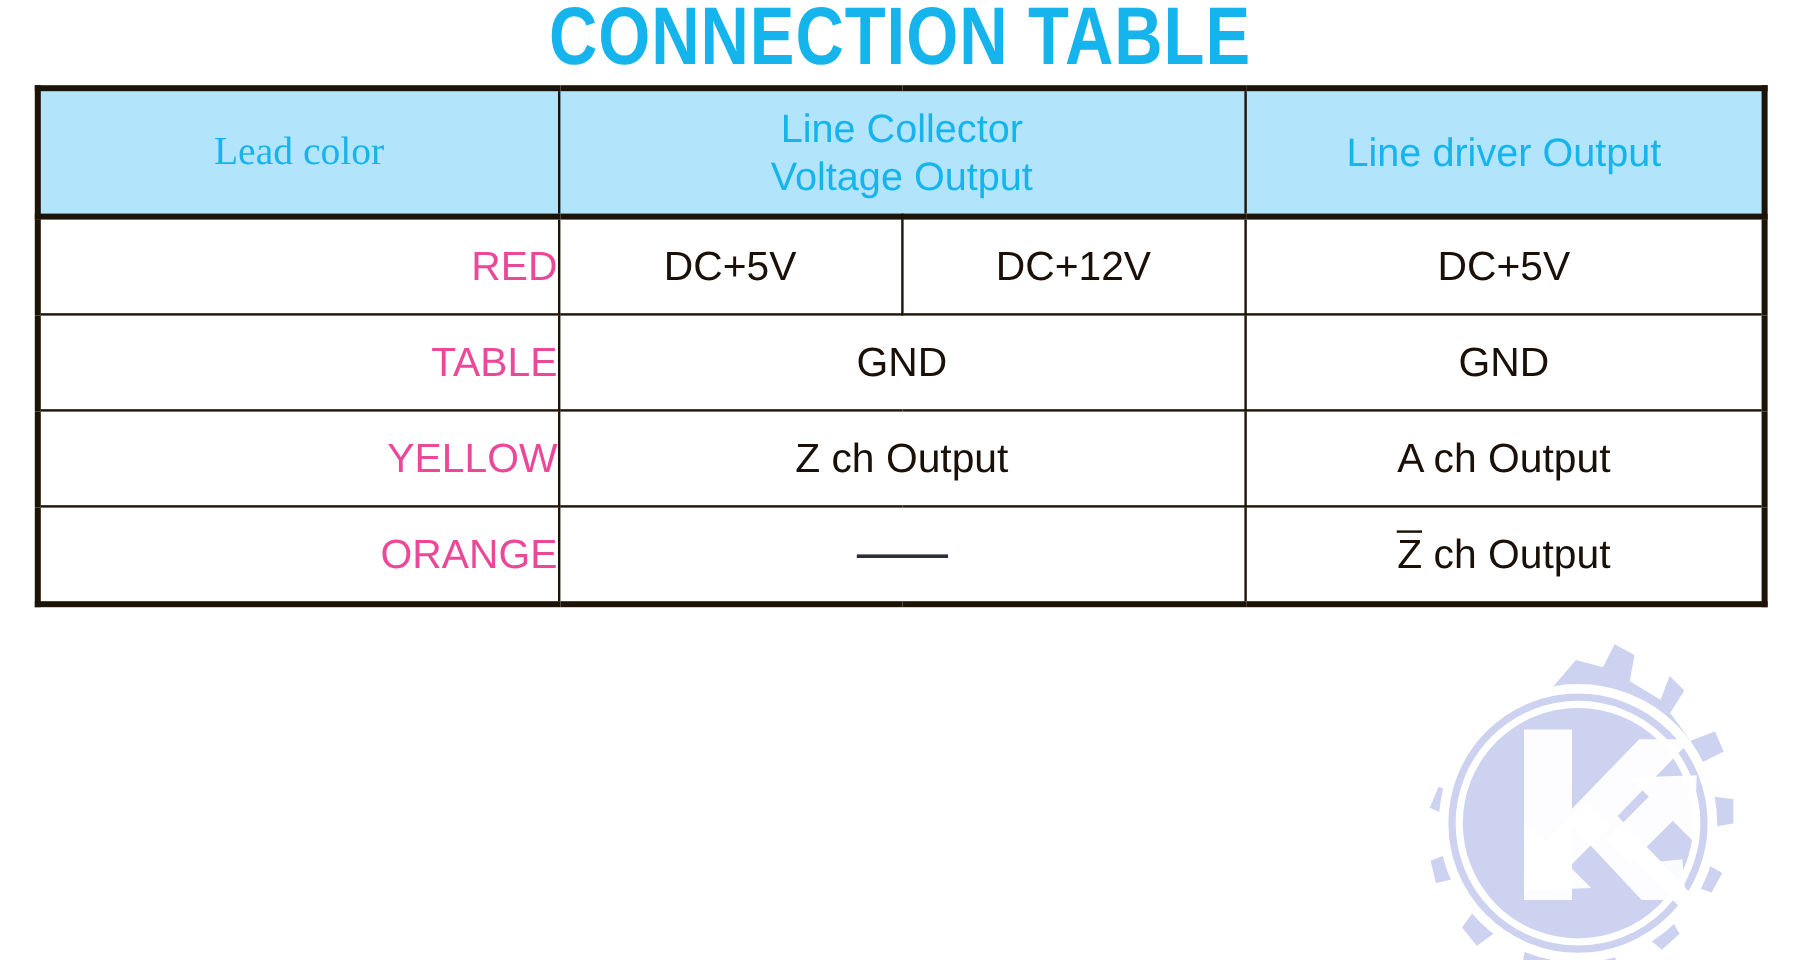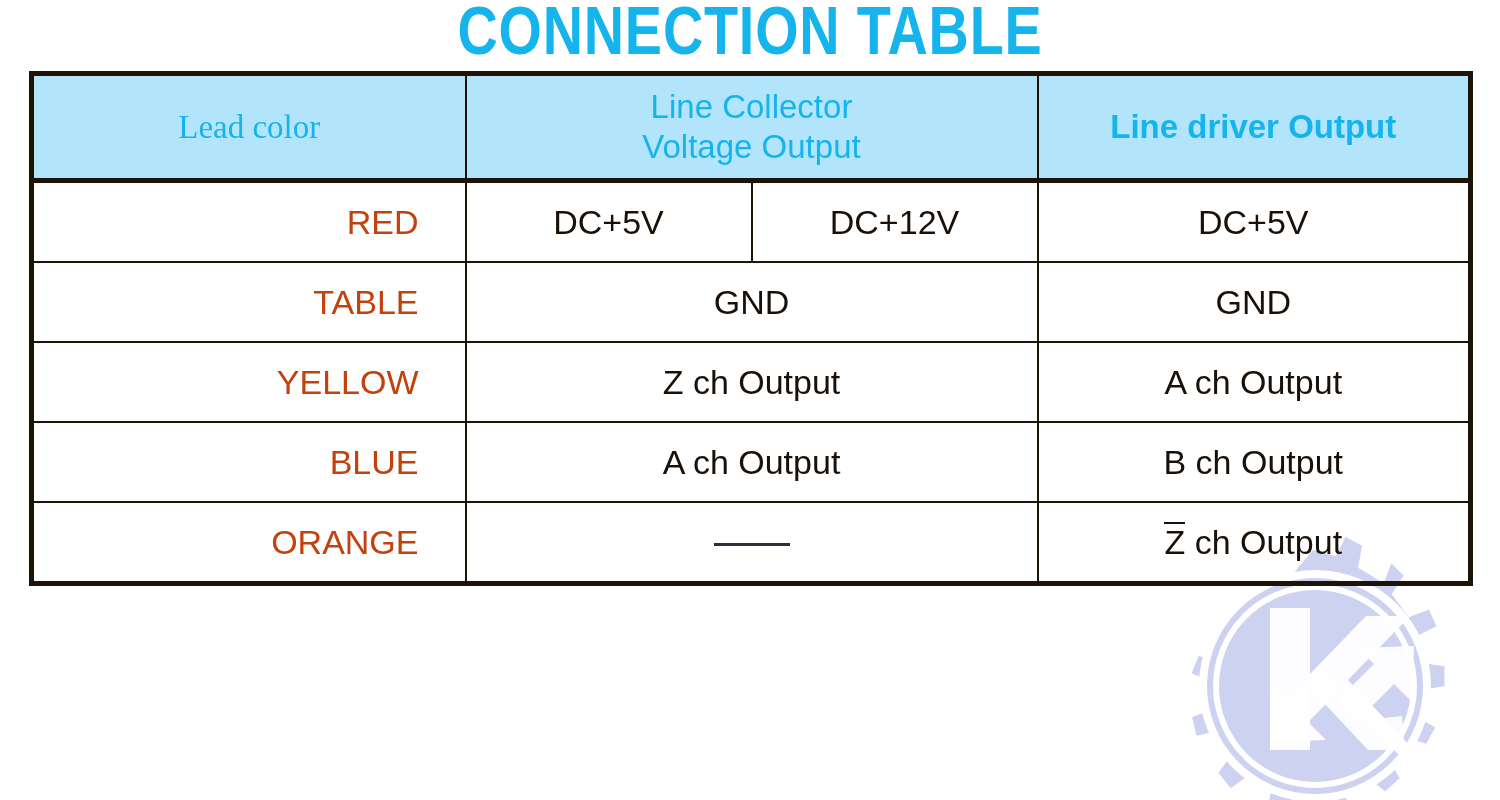--- a/index.html
+++ b/index.html
@@ -80,36 +80,35 @@
     background: #b2e4fb;
     border-top: 5px solid #1d1407;
     border-bottom: 5px solid #1d1407;
     height: 102px;
     color: #16b4ec;
     font-size: 33px;
     line-height: 40px;
     font-weight: normal;
   }
   tr.head td.lead-head { border-left: 5px solid #1d1407; font-family: Liberation Serif, serif; }
-  tr.head td.line-head { border-right: 5px solid #1d1407; font-weight: bold; }
+  tr.head td.line-head { border-right: 5px solid #1d1407; }
   .hd-inner { display: block; padding: 0 10px; }
   .hd-line2 { display: block; }
 
   
   tr.row td {
     height: 78px;
     font-size: 34px;
     color: #1a1008;
     background: transparent;
     text-align: center;
   }
   tr.row td.lead {
-    color: #c2410c;
+    color: #ec4899;
     font-size: 34px;
-    padding-right: 46px;
     text-align: right;
     border-left: 5px solid #1d1407;
   }
   tr.row td.line {
     border-right: 5px solid #1d1407;
   }
   tr.last td { border-bottom: 5px solid #1d1407; }
 
   .ovl {
     display: inline-block;
@@ -188,25 +187,20 @@
       <td class="line">GND</td>
     </tr>
 
     <tr class="row">
       <td class="lead">YELLOW</td>
       <td class="oc" colspan="2">Z ch Output</td>
       <td class="line">A ch Output</td>
     </tr>
 
 
-    <tr class="row">
-      <td class="lead">BLUE</td>
-      <td class="oc" colspan="2">A ch Output</td>
-      <td class="line">B ch Output</td>
-    </tr>
 
 
 
     <tr class="row last">
       <td class="lead">ORANGE</td>
       <td class="oc" colspan="2"><span class="dash"></span></td>
       <td class="line"><span class="cell-txt"><span class="ovl">Z</span><span> ch Output</span></span></td>
     </tr>
   </tbody>
 </table>

